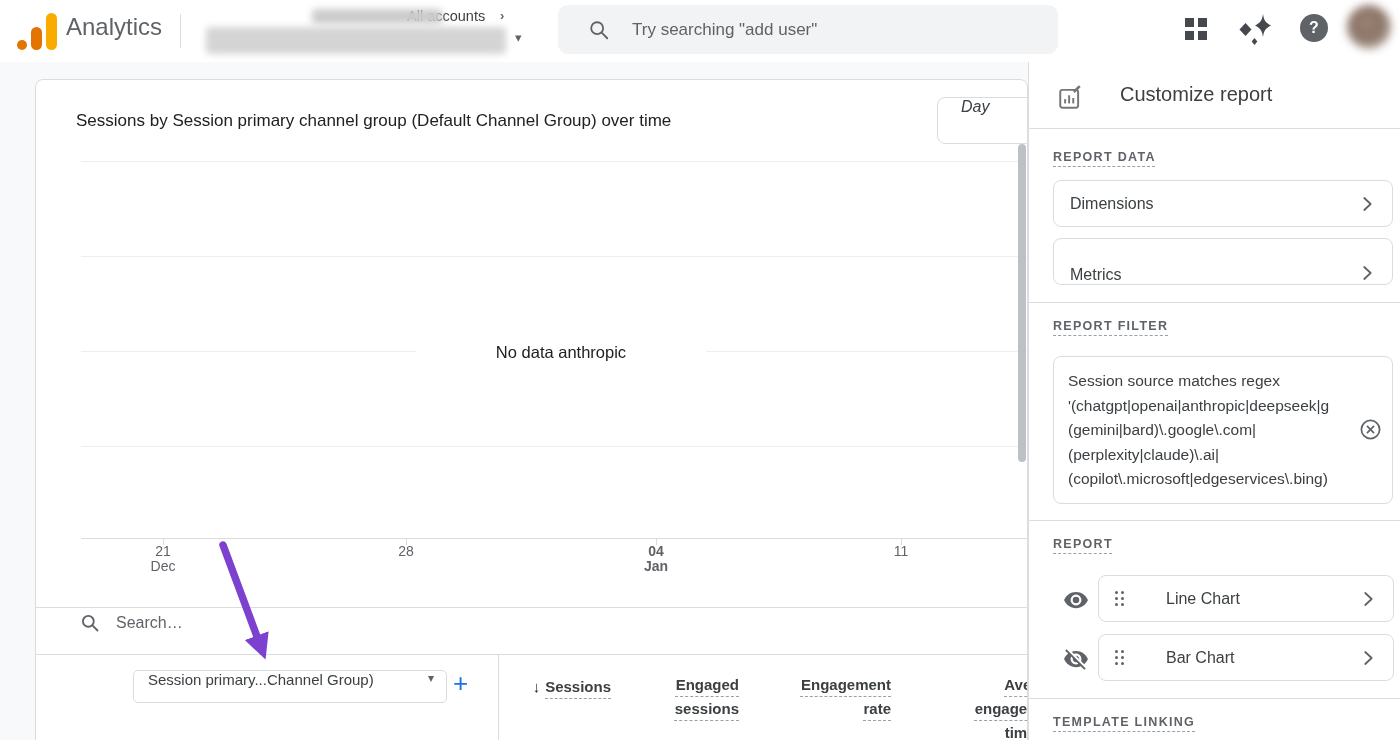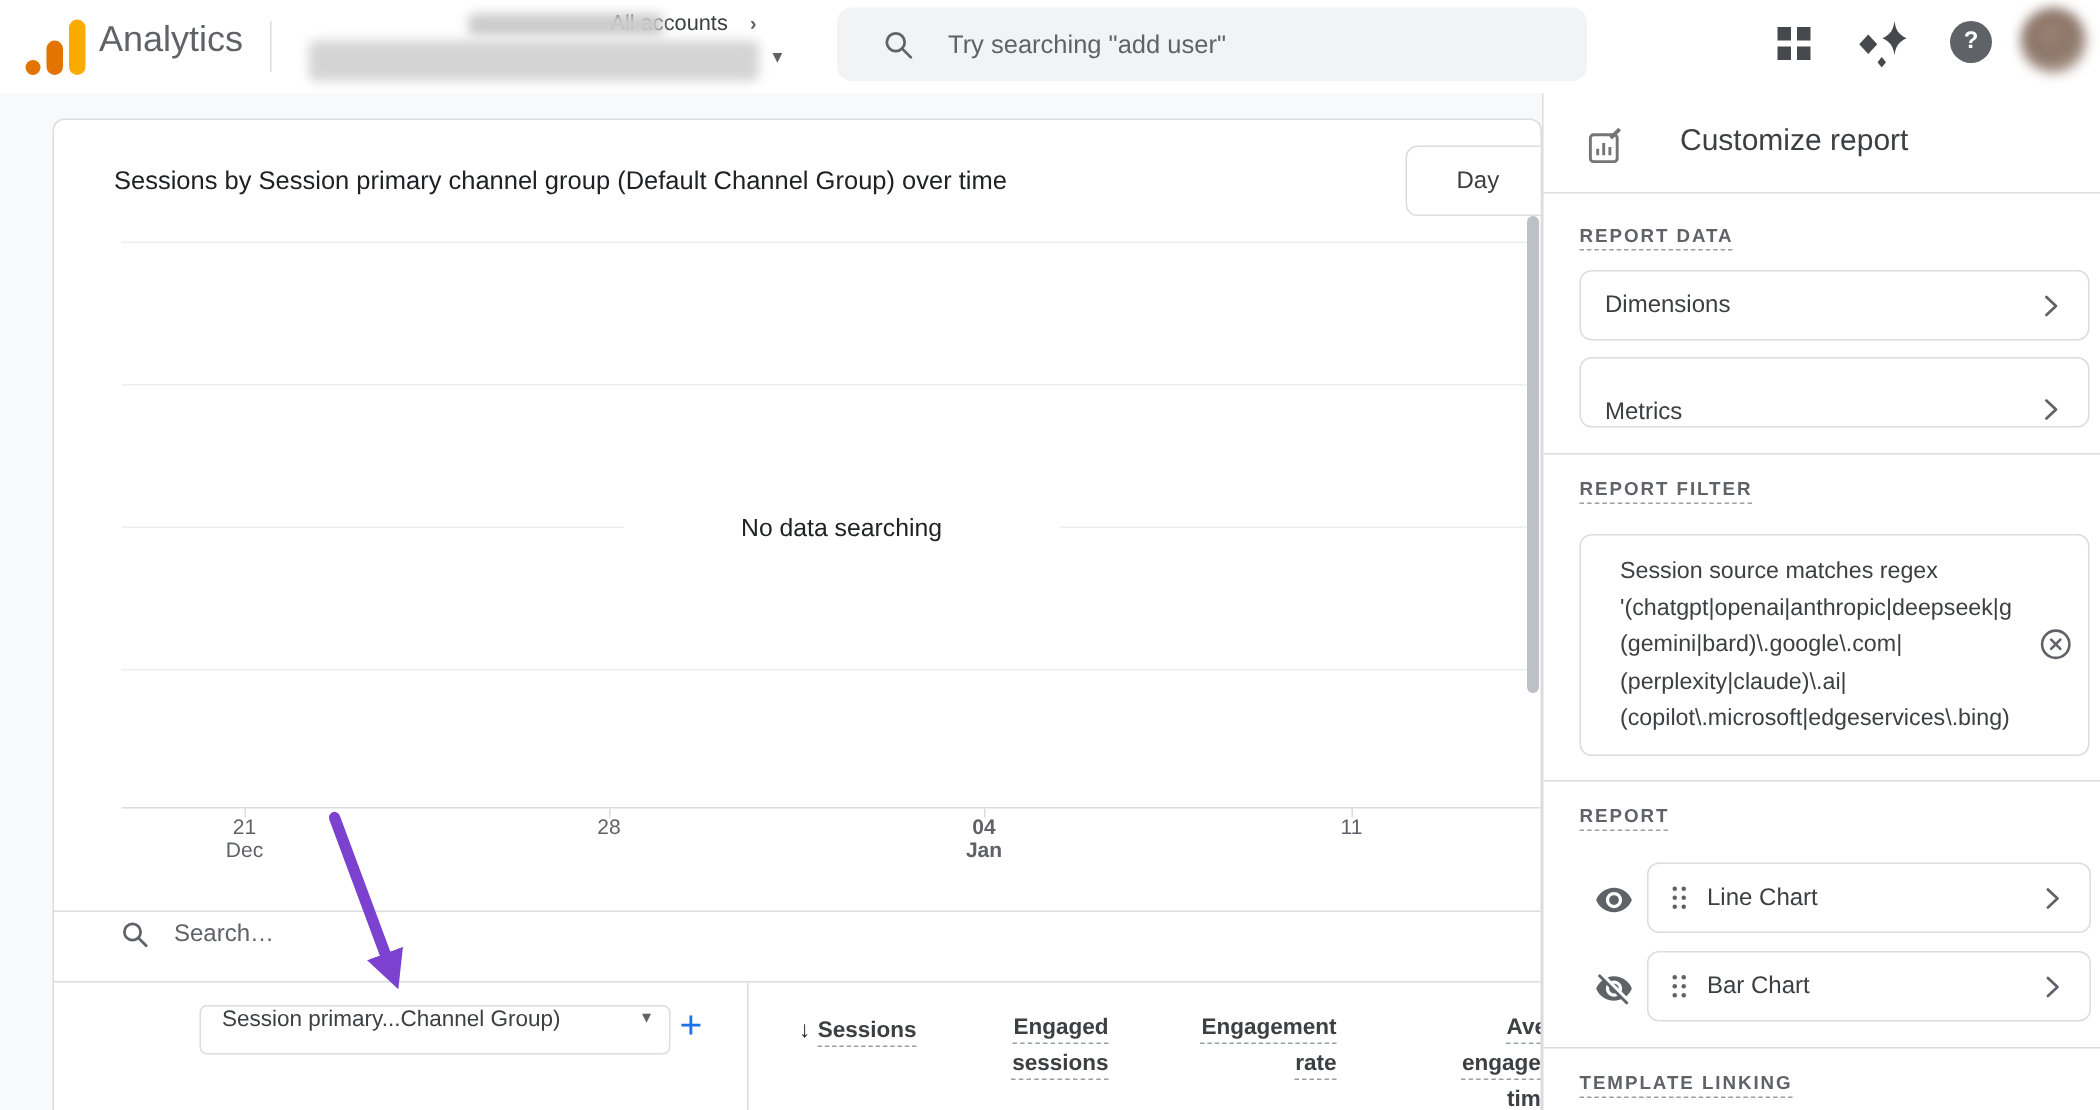--- a/index.html
+++ b/index.html
@@ -24,21 +24,21 @@
   #search-pill input { flex:1; border:none; outline:none; background:transparent; font-size:17px; color:#3c4043; font-family:inherit; }
   #search-pill input::placeholder { color:#5f6368; }
   .appgrid { left:1185px; top:18px; width:22px; height:22px; display:grid; grid-template-columns:9px 9px; grid-template-rows:9px 9px; gap:4px; }
   .appgrid div { background:#45494d; }
   .help-circle { left:1300px; top:14px; width:28px; height:28px; border-radius:50%; background:#5f6368; color:#fff; font-size:16px; font-weight:700; display:flex; align-items:center; justify-content:center; }
   .avatar { left:1347px; top:5px; width:44px; height:44px; border-radius:50%; background:radial-gradient(circle at 45% 40%, #9b8273 0%, #8a7468 45%, #cdbfb4 90%); filter:blur(4px); }
 
   
   #card { left:35px; top:79px; width:993px; height:700px; background:#fff; border:1px solid #dadce0; border-radius:8px; overflow:hidden; }
   .chart-title { left:40px; top:31px; font-size:17px; color:#202124; }
-  .day-btn { left:901px; top:17px; width:110px; height:47px; border:1px solid #dadce0; border-radius:8px; background:#fff; font-size:16px; color:#3c4043; display:flex; align-items:center; padding-left:33px; }
+  .day-btn { left:901px; top:17px; width:110px; height:47px; border:1px solid #dadce0; border-radius:8px; background:#fff; font-size:16px; color:#3c4043; display:flex; padding-left:23px;font-style:italic; }
   .gridline { left:45px; width:948px; height:1px; background:#eceef0; }
   .axisline { left:45px; width:948px; height:1px; background:#dadce0; }
   .tick { width:1px; height:6px; background:#dadce0; top:459px; }
   .ticklabel { top:464px; width:64px; text-align:center; font-size:14px; color:#5f6368; line-height:15px; }
   .nodata { left:380px; top:261px; width:290px; text-align:center; font-size:16.5px; color:#202124; background:#fff; padding:2px 0; }
   .scrollthumb { left:982px; top:64px; width:8px; height:318px; background:#bdc1c6; border-radius:4px; }
   .hdiv { left:0; width:993px; height:1px; background:#dadce0; }
   .table-search { left:44px; top:529px; width:500px; height:28px; display:flex; align-items:center; gap:16px; }
   .table-search input { border:none; outline:none; background:transparent; font-size:16px; color:#3c4043; font-family:inherit; width:300px; }
   .table-search input::placeholder { color:#5f6368; }
@@ -47,24 +47,24 @@
   .plus-btn { left:417px; top:588px; font-size:26px; color:#1a73e8; font-weight:400; }
   .colhead { top:593px; font-size:15px; font-weight:700; color:#3c4043; text-align:right; line-height:24px; }
   .colhead .lbl { text-decoration-line:underline; text-decoration-style:dashed; text-decoration-color:#9aa0a6; text-decoration-thickness:1px; text-underline-offset:6px; }
   .sort-arrow { font-weight:700; color:#202124; margin-right:5px; text-decoration:none; display:inline-block; }
 
   
   #panel { left:1028px; top:62px; width:372px; height:678px; background:#fff; border-left:1px solid #dadce0; }
   .panel-title { left:77px; top:21px; font-size:20px; color:#3c4043;margin-left:14px; }
   .pdiv { left:0; width:372px; height:1px; background:#dadce0; }
   .sec-head { font-size:12.5px; letter-spacing:1.3px; font-weight:700; color:#5f6368; text-decoration-line:underline; text-decoration-style:dashed; text-decoration-color:#9aa0a6; text-decoration-thickness:1px; text-underline-offset:5px; }
-  .pcard { border:1px solid #dadce0; border-radius:8px; background:#fff; display:flex; align-items:center; padding:0 14px 0 16px; font-size:16px; color:#3c4043; }
+  .pcard { border:1px solid #dadce0; border-radius:8px; background:#fff; display:flex; align-items:center; padding:0 14px 0 16px; font-size:16px; color:#3c4043;gap:28px; }
   .pcard .grow { flex:1; }
   .filter-card { left:24px; top:294px; width:340px; height:148px; border:1px solid #dadce0; border-radius:8px; background:#fff; padding:12px 14px; font-size:15.5px; color:#3c4043; line-height:24.6px; overflow:hidden; }
-  .filter-card div { white-space:nowrap;margin-left:12px; }
+  .filter-card div { white-space:nowrap; }
   .remove-x { left:330px; top:356px; }
   .dots6 { display:grid; grid-template-columns:3px 3px; grid-template-rows:3px 3px 3px; gap:3px; margin-right:14px; }
   .dots6 span { width:3px; height:3px; border-radius:50%; background:#5f6368; }
   svg { display:block; }
 </style>
 </head>
 <body>
 
 <div id="page">
 
@@ -118,21 +118,21 @@
     <div class="abs chart-title">Sessions by Session primary channel group (Default Channel Group) over time</div>
     <div class="abs day-btn">
         <span>Day</span>
       </div>
 
     <div class="abs gridline" style="top:81px;"></div>
     <div class="abs gridline" style="top:176px;"></div>
     <div class="abs gridline" style="top:271px;"></div>
     <div class="abs gridline" style="top:366px;"></div>
     <div class="abs axisline" style="top:458px;"></div>
-    <div class="abs nodata">No data searching</div>
+    <div class="abs nodata">No data anthropic</div>
 
     <div class="abs tick" style="left:127px;"></div>
     <div class="abs tick" style="left:370px;"></div>
     <div class="abs tick" style="left:620px;"></div>
     <div class="abs tick" style="left:865px;"></div>
     <div class="abs ticklabel" style="left:95px;">
       <div>21</div>
         <div>Dec</div>
     </div>
     <div class="abs ticklabel" style="left:338px;">

